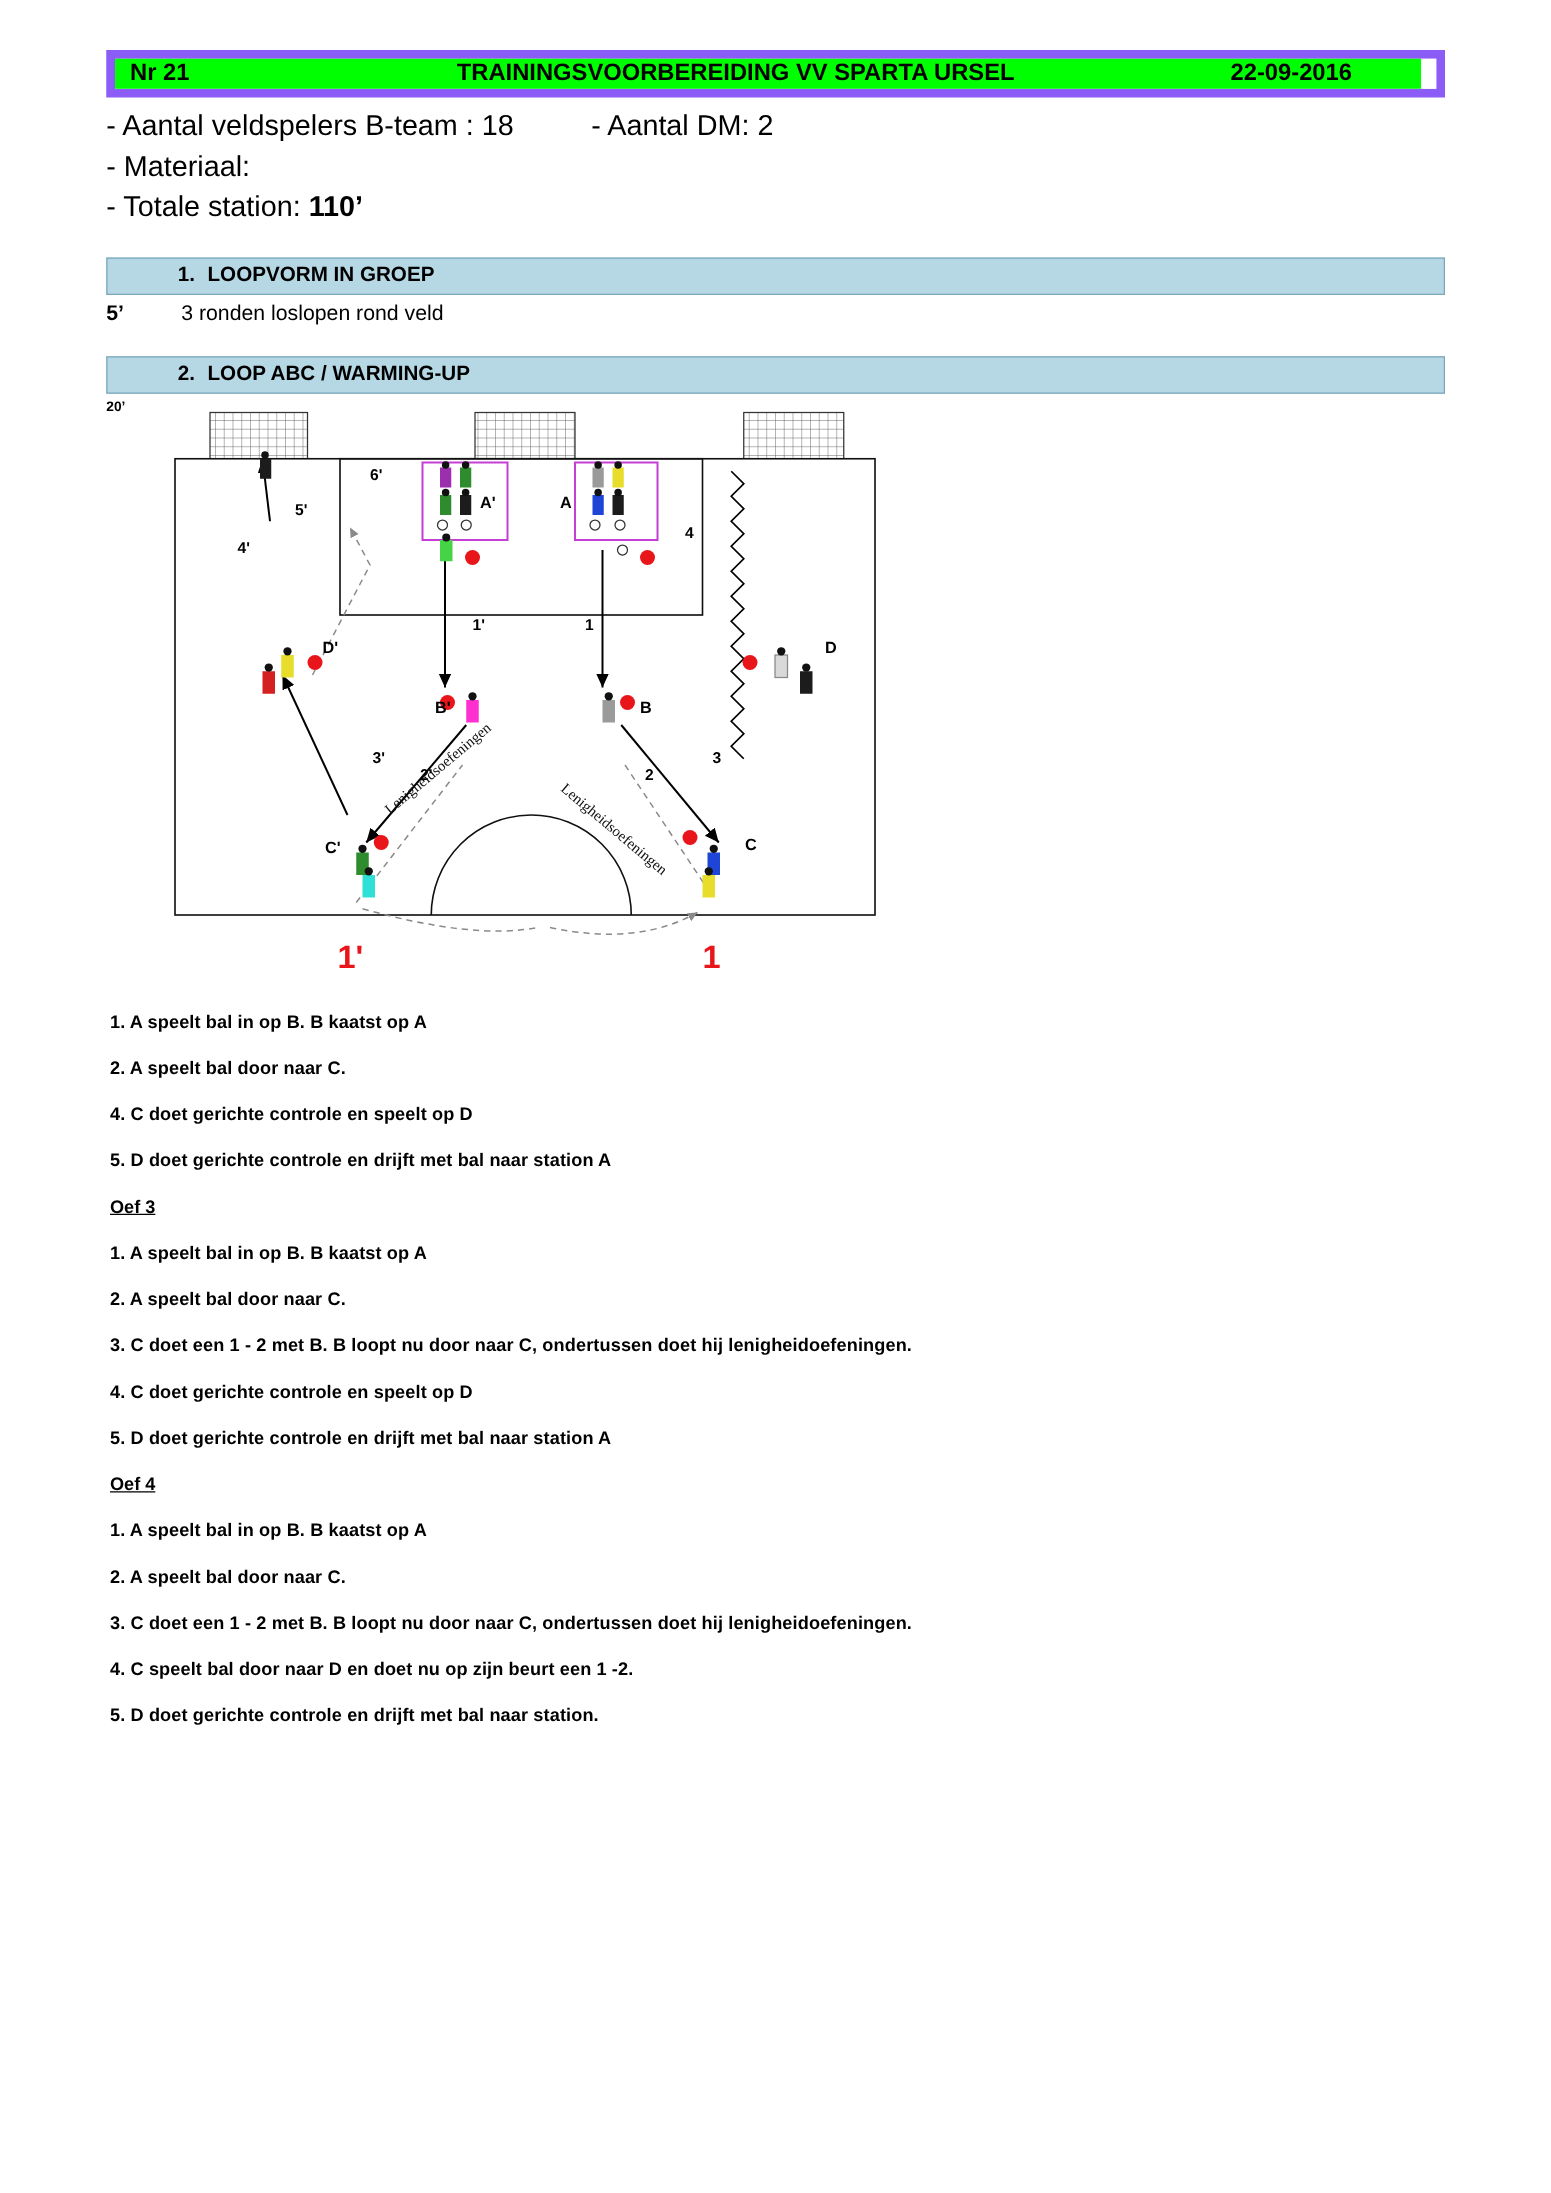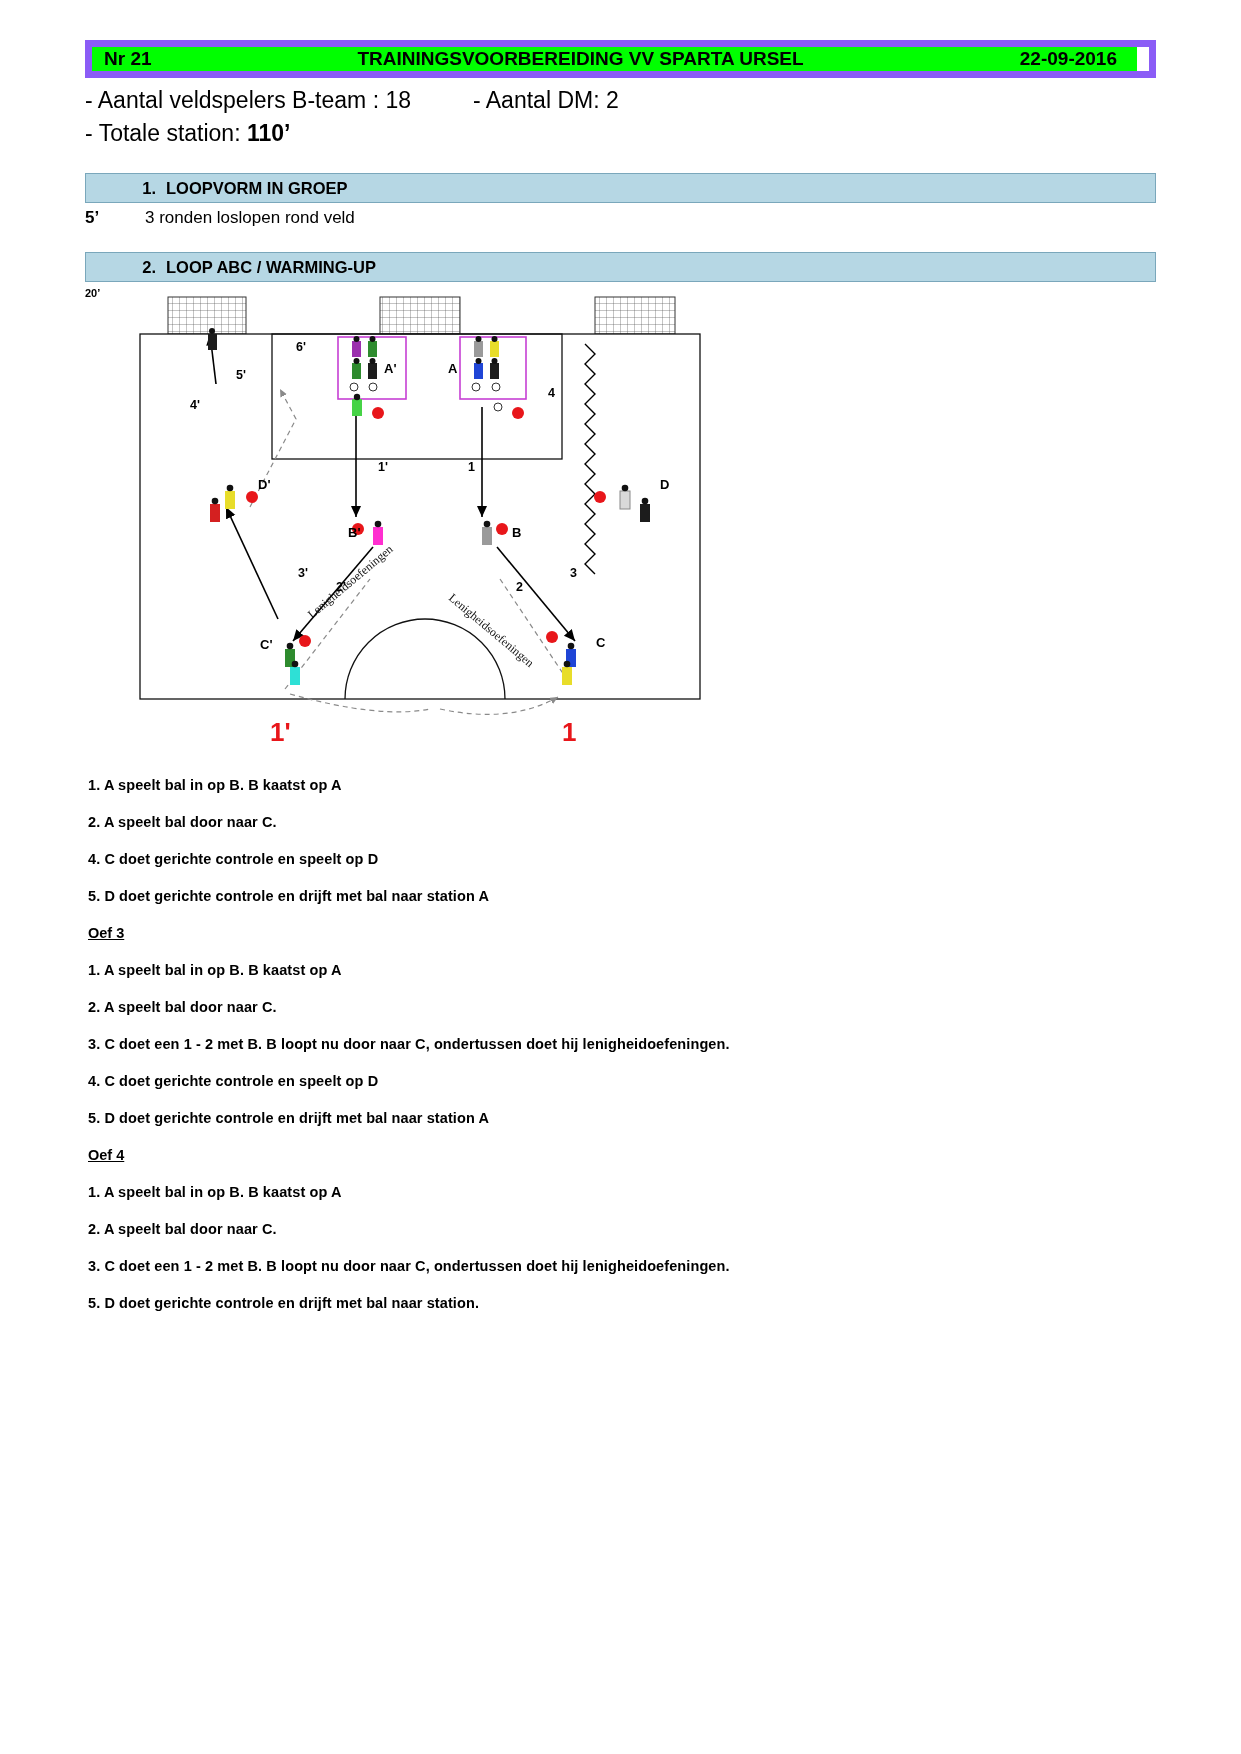--- a/index.html
+++ b/index.html
@@ -35,21 +35,21 @@
     flex: 1;
     display: flex;
     align-items: center;
     font-weight: bold;
     font-size: 19px;
     padding-left: 12px;
     box-sizing: border-box;
   }
   .title-nr { width: 140px; }
   .title-main { flex: 1; text-align: center; }
-  .title-date { width: 200px; text-align: right; padding-right: 20px; }
+  .title-date { width: 200px; text-align: center; padding-right: 4px; }
   .title-tail {
     width: 12px;
     background: #ffffff;
   }
 
   
   .meta {
     margin-top: 6px;
     font-size: 23px;
     line-height: 1.42;
@@ -128,20 +128,21 @@
     <div class="title-hl">
       <span class="title-nr">Nr 21</span>
       <span class="title-main">TRAININGSVOORBEREIDING VV SPARTA URSEL</span>
       <span class="title-date">22-09-2016</span>
     </div>
     <div class="title-tail"></div>
   </div>
 
   <div class="meta">
     <span class="row"><span>- Aantal veldspelers B-team : 18</span><span class="gap"></span><span>- Aantal DM: 2</span></span>
+    <span class="row"><span>- Materiaal:</span></span>
     <span class="row"><span>- Totale station: </span><b>110’</b></span>
   </div>
 
   <div class="section-header">
     <span class="num">1.</span>
     <span>LOOPVORM IN GROEP</span>
   </div>
   <div class="section-line">
     <span class="time">5’</span>
     <span>3 ronden loslopen rond veld</span>
@@ -319,16 +320,17 @@
     <p class="ln">1. A speelt bal in op B. B kaatst op A</p>
     <p class="ln">2. A speelt bal door naar C.</p>
     <p class="ln">3. C doet een 1 - 2 met B. B loopt nu door naar C, ondertussen doet hij lenigheidoefeningen.</p>
     <p class="ln">4. C doet gerichte controle en speelt op D</p>
     <p class="ln">5. D doet gerichte controle en drijft met bal naar station A</p>
 
     <p class="oef">Oef 4</p>
     <p class="ln">1. A speelt bal in op B. B kaatst op A</p>
     <p class="ln">2. A speelt bal door naar C.</p>
     <p class="ln">3. C doet een 1 - 2 met B. B loopt nu door naar C, ondertussen doet hij lenigheidoefeningen.</p>
+    <p class="ln">4. C speelt bal door naar D en doet nu op zijn beurt een 1 -2.</p>
     <p class="ln">5. D doet gerichte controle en drijft met bal naar station.</p>
   </div>
 
 </div>
 
 </body></html>

